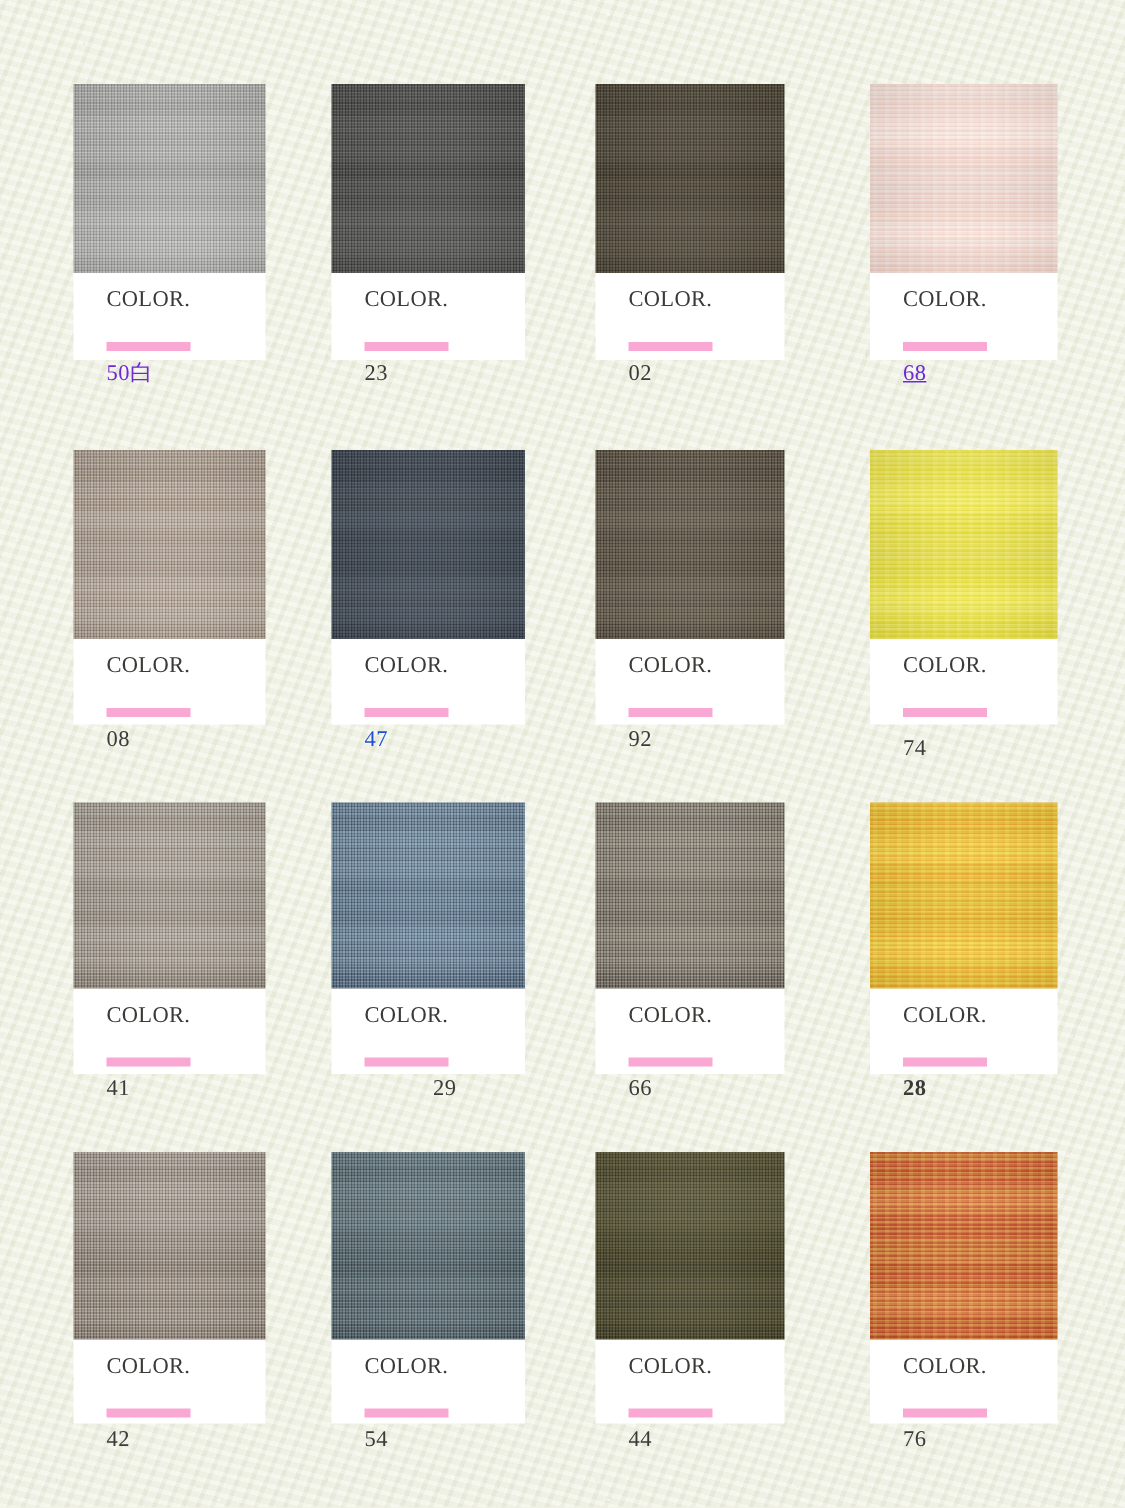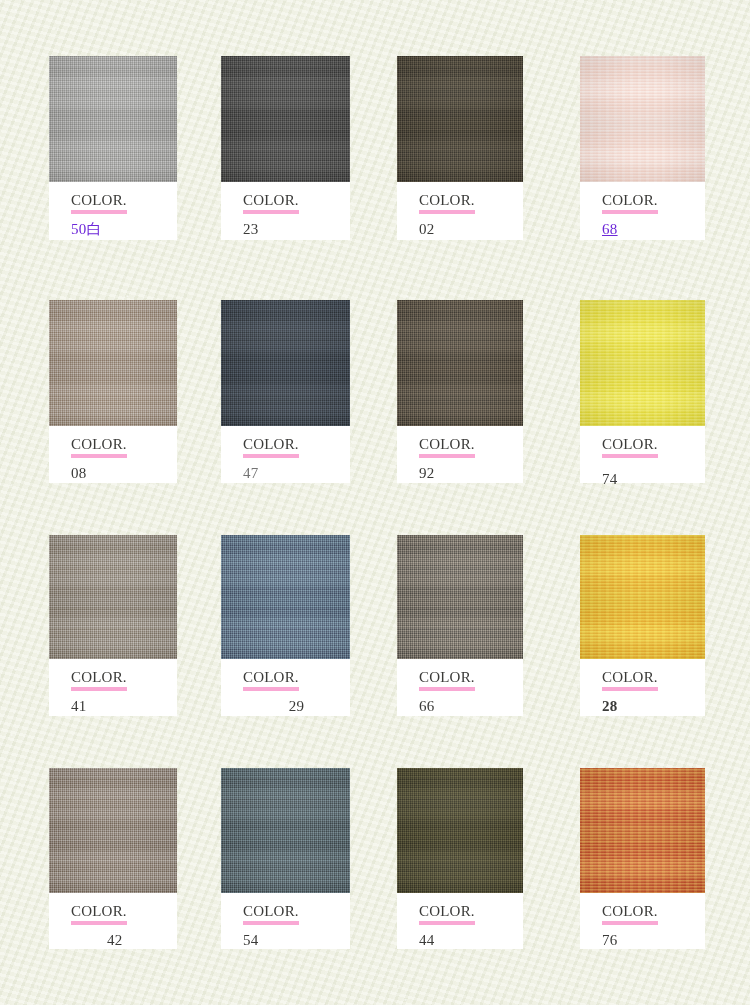--- a/index.html
+++ b/index.html
@@ -124,22 +124,22 @@
     background: #ffffff;
     box-sizing: border-box;
     padding: 9px 0 0 22px;
   }
   .label-color-word {
     display: inline-block;
     font-size: 15px;
     line-height: 18px;
     letter-spacing: .2px;
     color: #3a3a38;
-    border-bottom: 4px solid #f9a8d4;
-    padding-bottom: 1px;
+    border-bottom: 6px solid #f9a8d4;
+    padding-bottom: 19px;
   }
   .label-code {
     margin-top: 6px;
     font-size: 15px;
     line-height: 18px;
     letter-spacing: .3px;
     color: #3a3a38;
   }
 </style>
 </head>
@@ -198,21 +198,21 @@
         <div class="label-code" style="color: rgb(58, 58, 56);">08</div>
       </div>
     </div>
     <div class="swatch-card" style="left: 221px; top: 300px; width: 129px;">
       <div class="swatch-chip" style="width: 129px; height: 126px; background-color: rgb(63, 71, 80);">
         <div class="tex tex-weave"></div>
         <div class="tex tex-shade"></div>
       </div>
       <div class="swatch-label" style="width: 129px; height: 57px; background-color: rgb(255, 255, 255);">
         <div><span class="label-color-word" style="color: rgb(58, 58, 56);">COLOR.</span></div>
-        <div class="label-code" style="color: #737373;">47</div>
+        <div class="label-code" style="color: #1d4ed8;">47</div>
       </div>
     </div>
     <div class="swatch-card" style="left: 397px; top: 300px; width: 126px;">
       <div class="swatch-chip" style="width: 126px; height: 126px; background-color: rgb(91, 83, 70);">
         <div class="tex tex-weave"></div>
         <div class="tex tex-shade"></div>
       </div>
       <div class="swatch-label" style="width: 126px; height: 57px; background-color: rgb(255, 255, 255);">
         <div><span class="label-color-word" style="color: rgb(58, 58, 56);">COLOR.</span></div>
         <div class="label-code" style="color: rgb(58, 58, 56);">92</div>
@@ -268,21 +268,21 @@
         <div class="label-code" style="color: rgb(58, 58, 56); font-weight: bold;">28</div>
       </div>
     </div>
     <div class="swatch-card" style="left: 49px; top: 768px; width: 128px;">
       <div class="swatch-chip" style="width: 128px; height: 125px; background-color: rgb(151, 140, 129);">
         <div class="tex tex-weave"></div>
         <div class="tex tex-shade"></div>
       </div>
       <div class="swatch-label" style="width: 128px; height: 56px; background-color: rgb(255, 255, 255);">
         <div><span class="label-color-word" style="color: rgb(58, 58, 56);">COLOR.</span></div>
-        <div class="label-code" style="color: rgb(58, 58, 56); margin-left: 36px;">42</div>
+        <div class="label-code" style="color: rgb(58, 58, 56);">42</div>
       </div>
     </div>
     <div class="swatch-card" style="left: 221px; top: 768px; width: 129px;">
       <div class="swatch-chip" style="width: 129px; height: 125px; background-color: rgb(91, 106, 112);">
         <div class="tex tex-weave"></div>
         <div class="tex tex-shade"></div>
       </div>
       <div class="swatch-label" style="width: 129px; height: 56px; background-color: rgb(255, 255, 255);">
         <div><span class="label-color-word" style="color: rgb(58, 58, 56);">COLOR.</span></div>
         <div class="label-code" style="color: rgb(58, 58, 56);">54</div>

